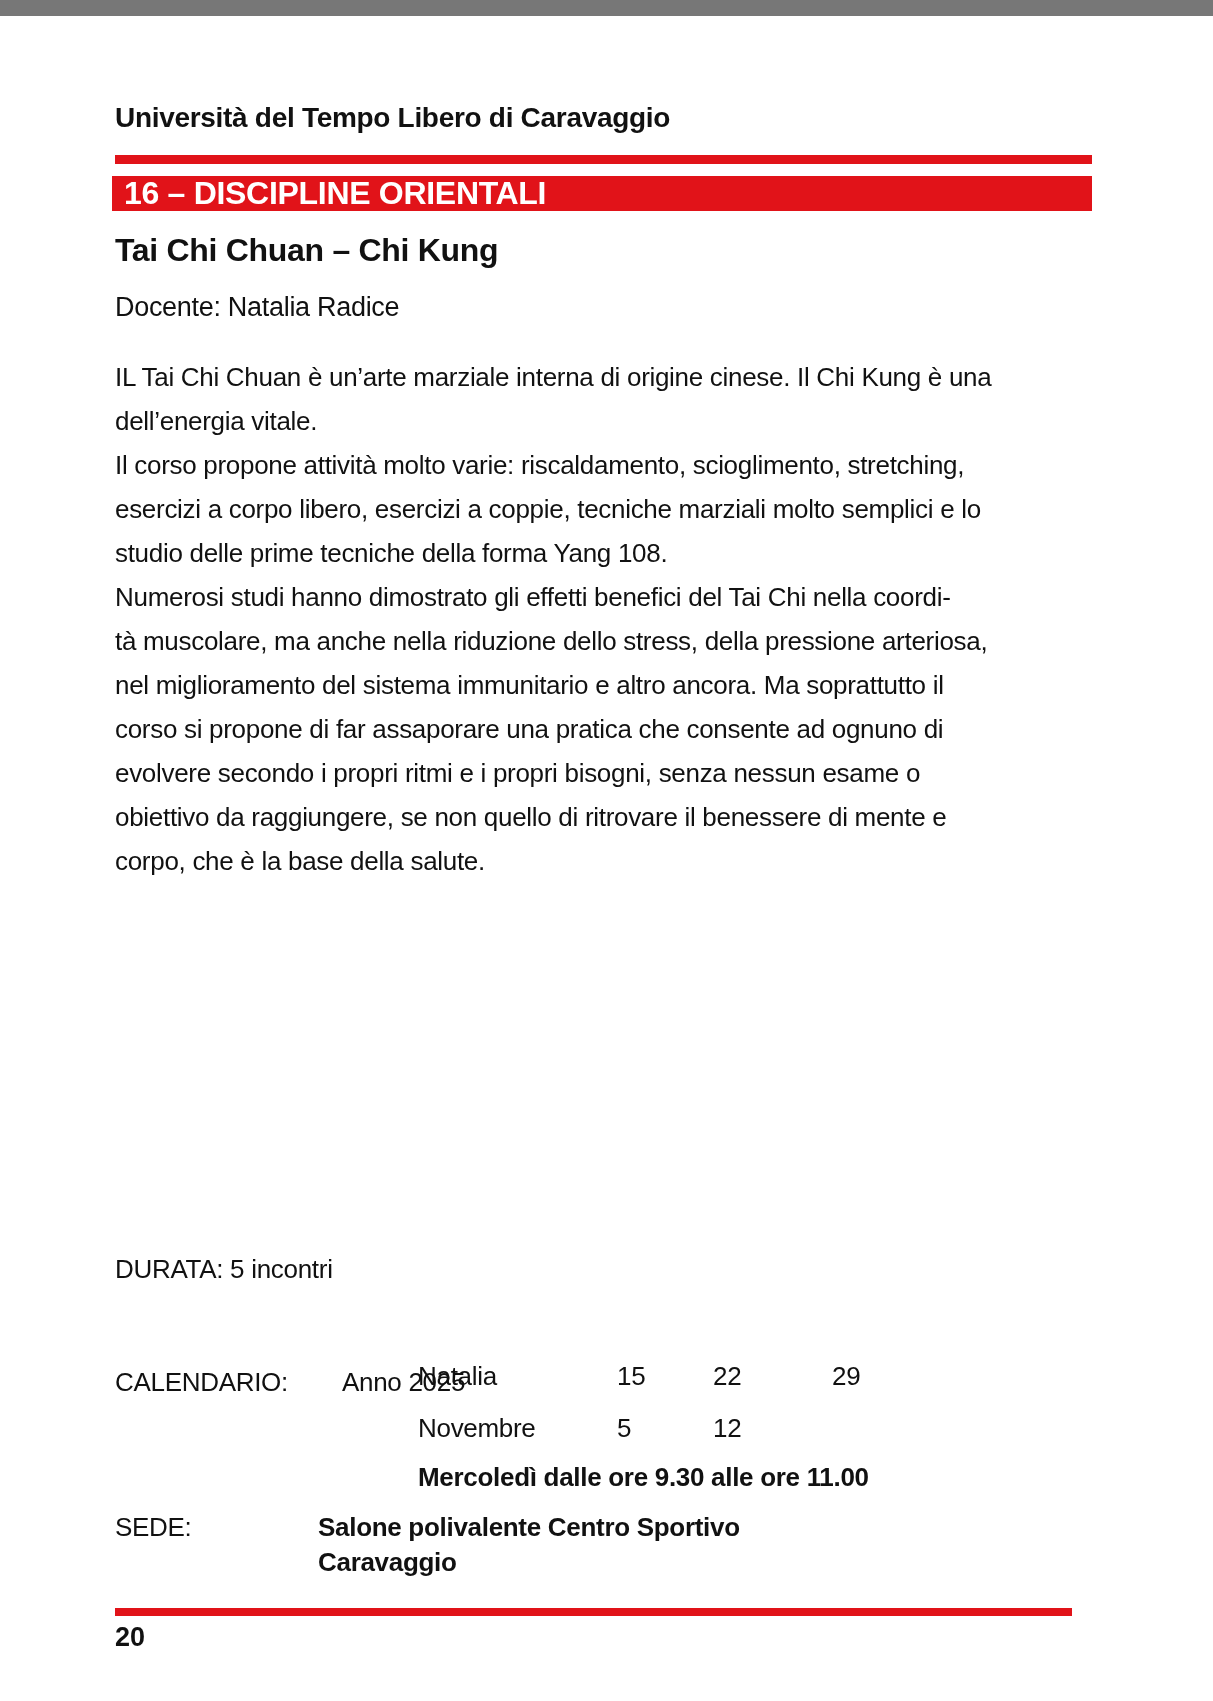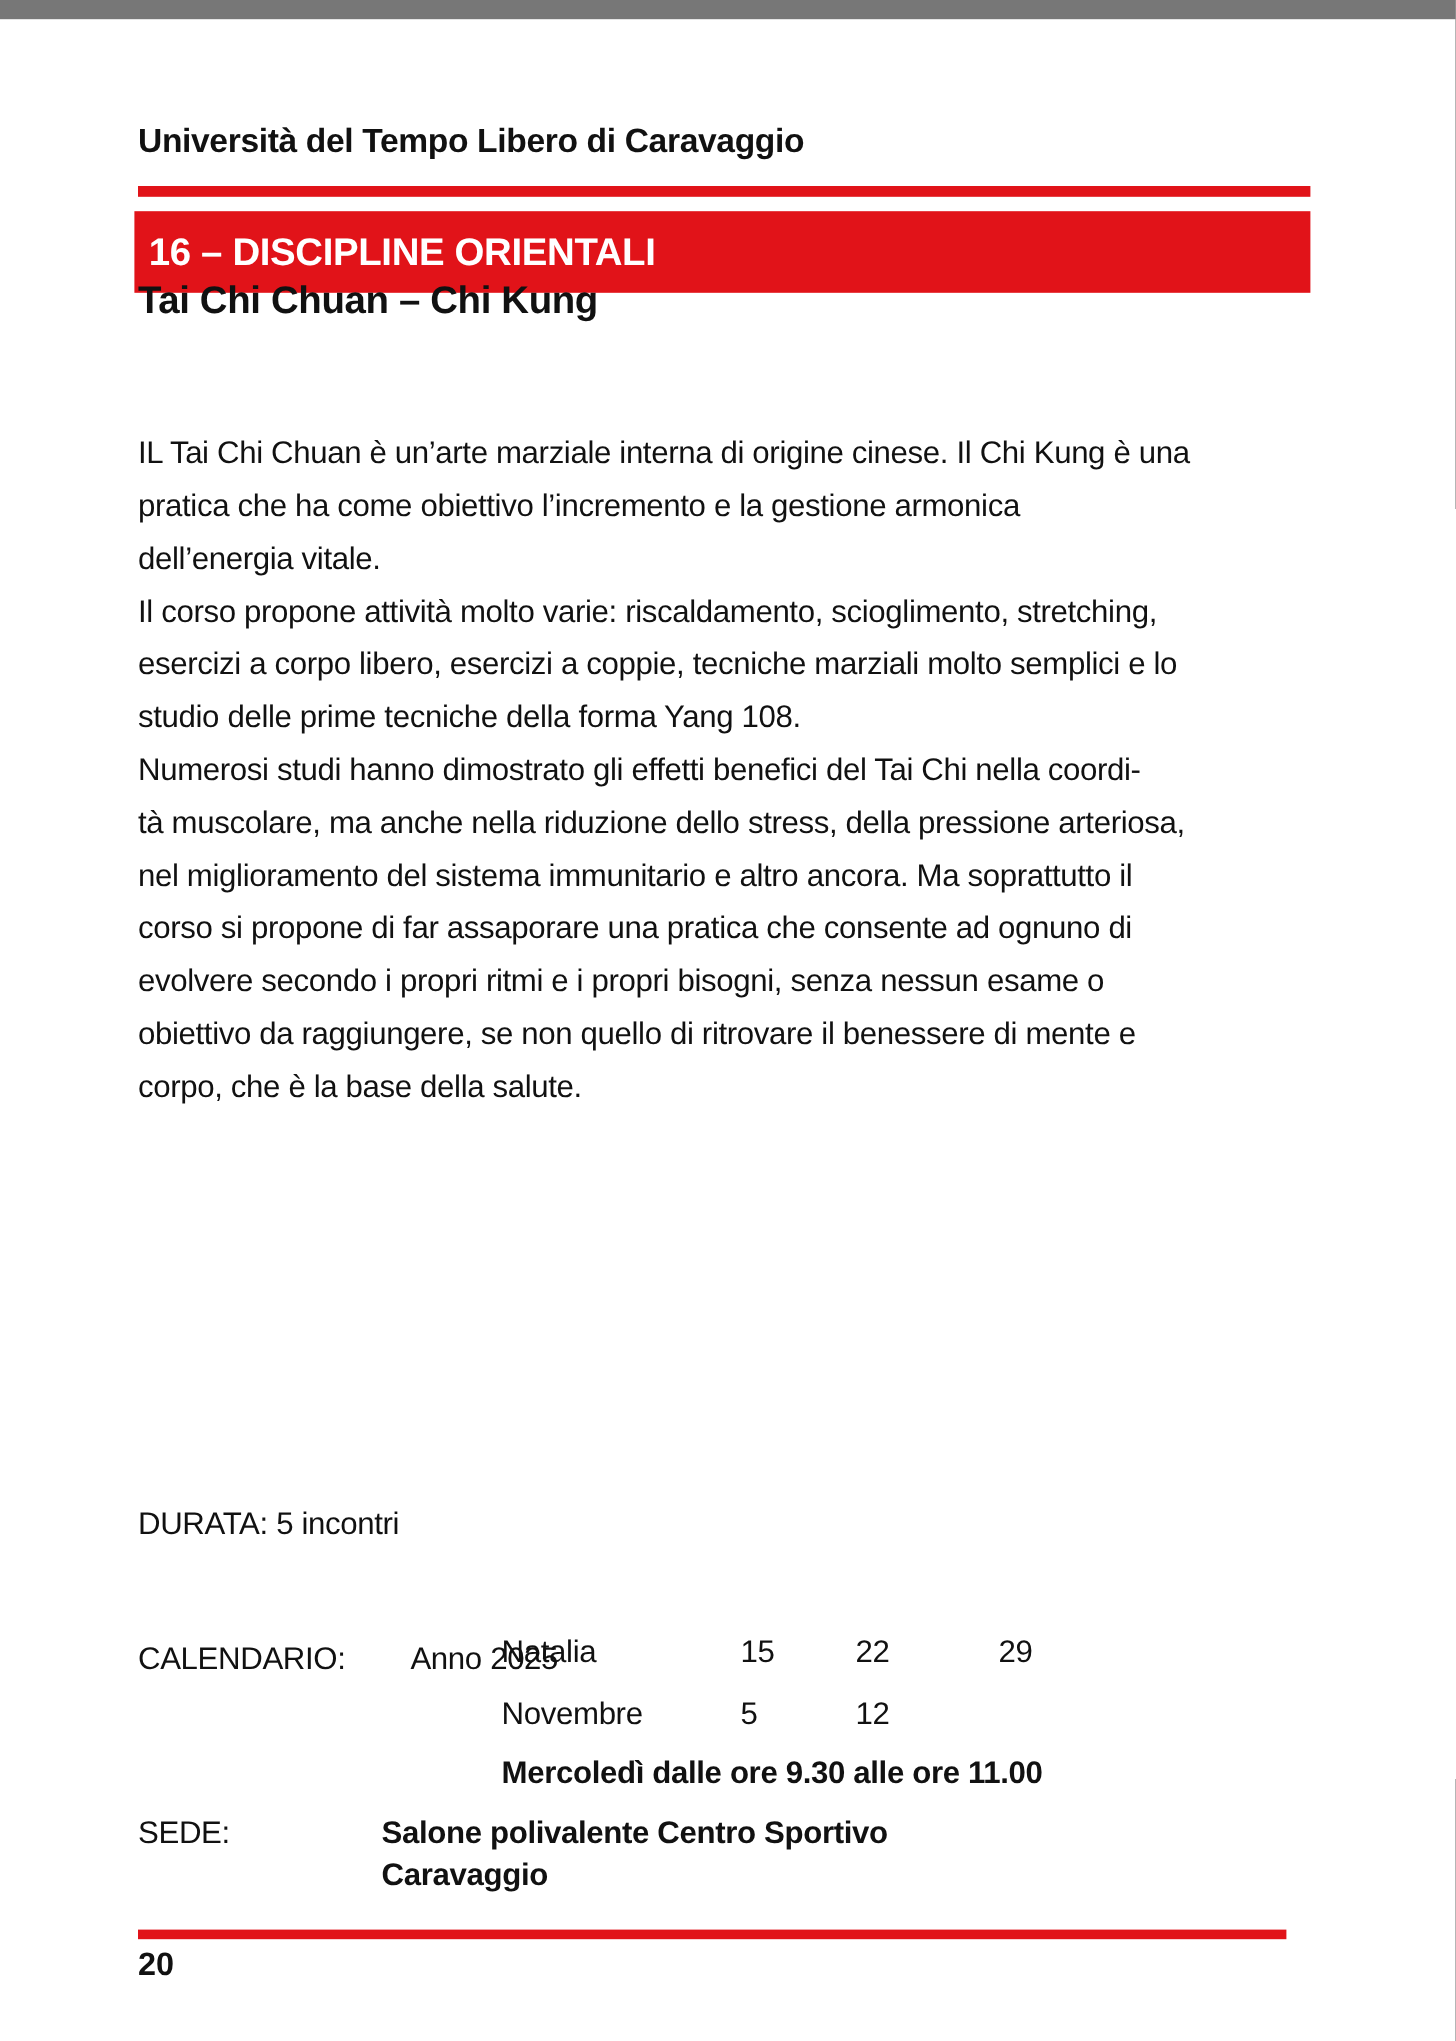--- a/index.html
+++ b/index.html
@@ -17,21 +17,21 @@
     left:115px;top:86px;
     font-size:28px;font-weight:bold;letter-spacing:-0.3px;
     white-space:nowrap;
   }
   .rule{
     left:115px;width:977px;height:9px;
     background:#e11319;
   }
   .rule-top{top:139px;}
   .banner{
-    left:112px;top:160px;width:980px;height:68px;
+    left:112px;top:160px;width:980px;height:35px;
     background:#e11319;
     display:flex;align-items:center;
     padding-left:12px;box-sizing:border-box;
   }
   .banner-text{
     color:#ffffff;font-size:32px;font-weight:bold;letter-spacing:-0.3px;
     white-space:nowrap;
   }
   .course-title{
     left:115px;top:216px;
@@ -74,24 +74,24 @@
   <div class="abs doc-header">Università del Tempo Libero di Caravaggio</div>
 
   <div class="abs rule rule-top"></div>
 
   <div class="abs banner">
     <span class="banner-text">16 – DISCIPLINE ORIENTALI</span>
   </div>
 
   <div class="abs course-title">Tai Chi Chuan – Chi Kung</div>
 
+  <div class="abs teacher">Docente: Natalia Radice</div>
 
   <div class="abs body-text">
     <div class="line">IL Tai Chi Chuan è un’arte marziale interna di origine cinese. Il Chi Kung è una</div>
-    <div class="line">pratica che ha come obiettivo l’incremento e la gestione armonica</div>
     <div class="line">dell’energia vitale.</div>
     <div class="line">Il corso propone attività molto varie: riscaldamento, scioglimento, stretching,</div>
     <div class="line">esercizi a corpo libero, esercizi a coppie, tecniche marziali molto semplici e lo</div>
     <div class="line">studio delle prime tecniche della forma Yang 108.</div>
     <div class="line">Numerosi studi hanno dimostrato gli effetti benefici del Tai Chi nella coordi-</div>
     <div class="line">tà muscolare, ma anche nella riduzione dello stress, della pressione arteriosa,</div>
     <div class="line">nel miglioramento del sistema immunitario e altro ancora. Ma soprattutto il</div>
     <div class="line">corso si propone di far assaporare una pratica che consente ad ognuno di</div>
     <div class="line">evolvere secondo i propri ritmi e i propri bisogni, senza nessun esame o</div>
     <div class="line">obiettivo da raggiungere, se non quello di ritrovare il benessere di mente e</div>

